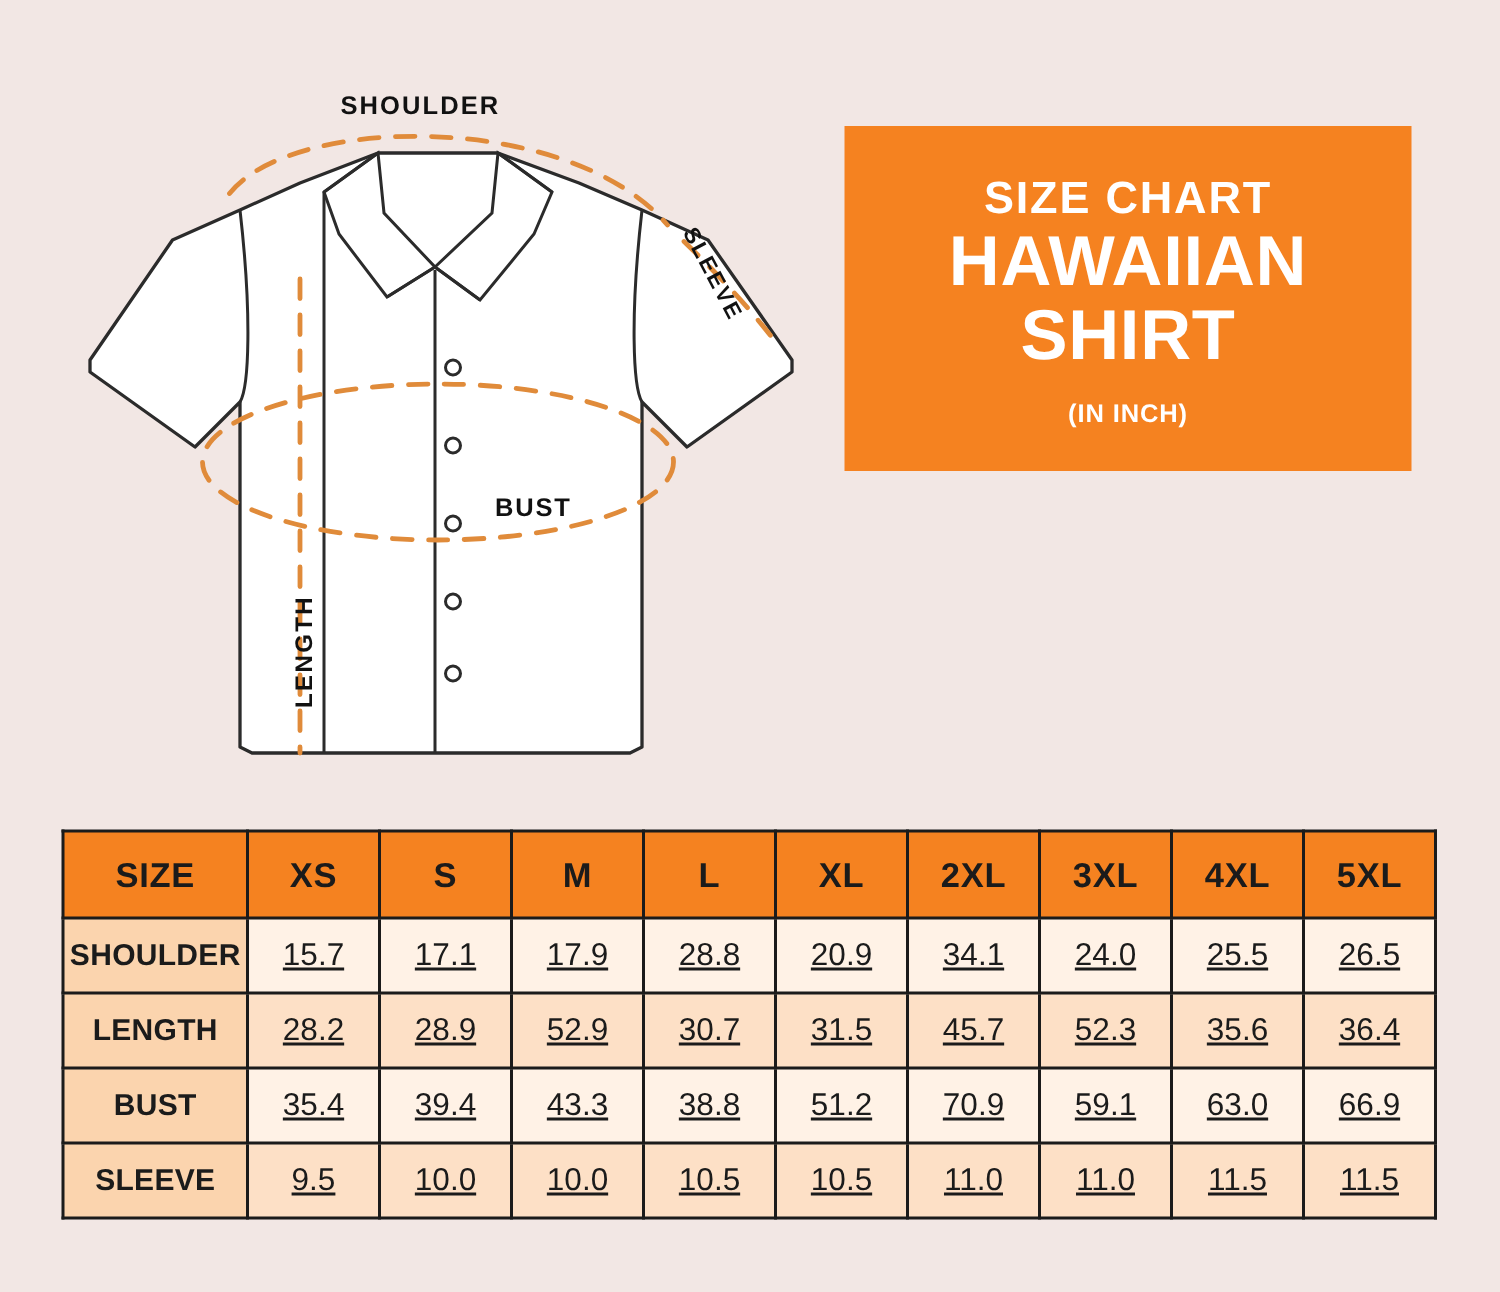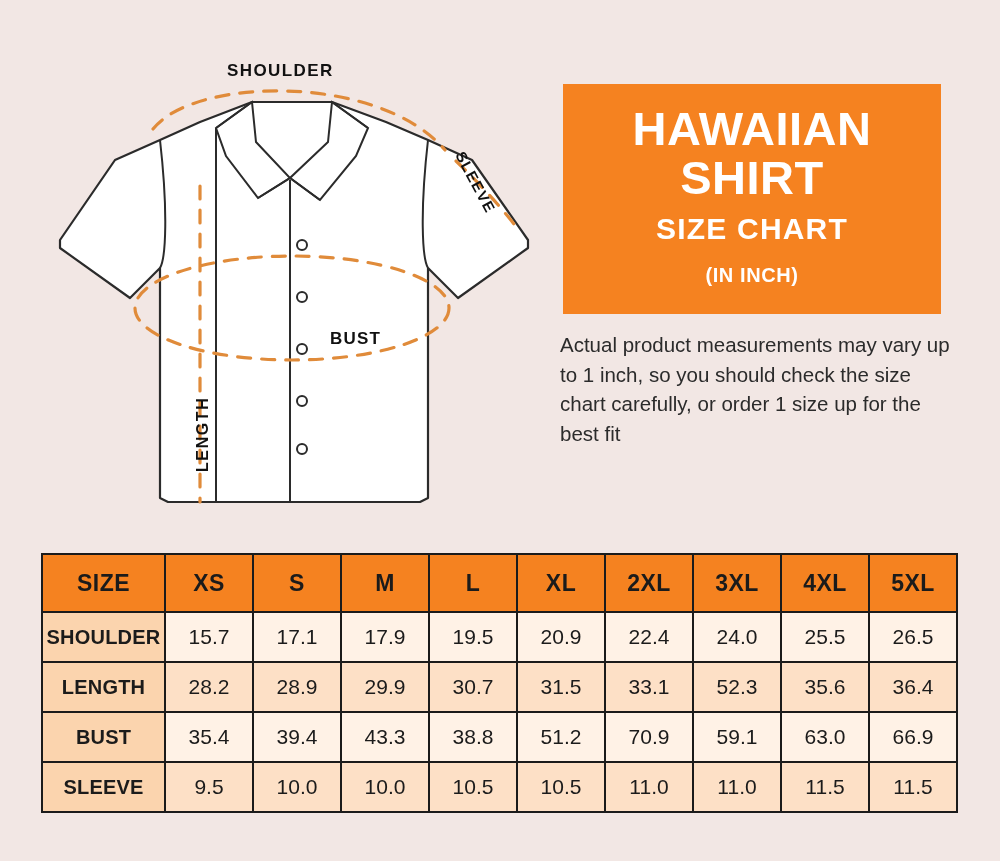--- a/index.html
+++ b/index.html
@@ -63,21 +63,21 @@
   #title-sub {
     color: #ffffff;
     font-size: 30px;
     font-weight: bold;
     letter-spacing: 1.2px;
     margin-top: 10px;
     text-align: center;
   }
   #title-unit {
     color: #ffffff;
-    font-size: 20px;
+    font-size: 17px;
     font-weight: bold;
     letter-spacing: 0.6px;
     margin-top: 18px;
     text-align: left;
   }
 
   #note {
     position: absolute;
     left: 560px;
     top: 330px;
@@ -114,20 +114,21 @@
     height: 56px;
   }
   #size-table tbody th {
     background: #fbd4ae;
     font-weight: bold;
     font-size: 20px;
     letter-spacing: 0.2px;
   }
   #size-table tbody td {
     background: #fff2e6;
+    text-decoration: underline;
   }
   #size-table tbody tr:nth-child(even) td {
     background: #fde0c6;
   }
   #size-table tbody tr:nth-child(even) th {
     background: #fbd4ae;
   }
   .col-label { width: 123px; }
   .col-size  { width: 88px; }
 </style>
@@ -183,27 +184,26 @@
       </g>
 
       <text x="207" y="46" font-family="Liberation Sans, sans-serif" font-size="17" font-weight="bold" fill="#111" letter-spacing="1.4">SHOULDER</text>
       <text x="435" y="125" font-family="Liberation Sans, sans-serif" font-size="15" font-weight="bold" fill="#111" letter-spacing="1.4" transform="rotate(62 435 125)">SLEEVE</text>
       <text x="310" y="314" font-family="Liberation Sans, sans-serif" font-size="17" font-weight="bold" fill="#111" letter-spacing="1.2">BUST</text>
       <text x="188" y="442" font-family="Liberation Sans, sans-serif" font-size="16" font-weight="bold" fill="#111" letter-spacing="1.6" transform="rotate(-90 188 442)">LENGTH</text>
     </svg>
   </div>
 
   <div id="title-block">
+    <div id="title-sub">SIZE CHART</div>
     <div id="title-main">HAWAIIAN
 SHIRT</div>
-    <div id="title-sub">SIZE CHART</div>
     <div id="title-unit">(IN INCH)</div>
   </div>
 
-  <div id="note">Actual product measurements may vary up to 1 inch, so you should check the size chart carefully, or order 1 size up for the best fit</div>
 </div>
 
 <table id="size-table">
   <colgroup>
     <col class="col-label">
     <col class="col-size">
       <col class="col-size">
       <col class="col-size">
       <col class="col-size">
     <col class="col-size">
@@ -225,35 +225,35 @@
       <th>4XL</th>
       <th>5XL</th>
     </tr>
   </thead>
   <tbody>
     <tr>
       <th>SHOULDER</th>
       <td>15.7</td>
       <td>17.1</td>
       <td>17.9</td>
-      <td>19.5</td>
+      <td>28.8</td>
       <td>20.9</td>
-      <td>22.4</td>
+      <td>34.1</td>
       <td>24.0</td>
       <td>25.5</td>
       <td>26.5</td>
     </tr>
     <tr>
       <th>LENGTH</th>
       <td>28.2</td>
       <td>28.9</td>
-      <td>29.9</td>
+      <td>52.9</td>
       <td>30.7</td>
       <td>31.5</td>
-      <td>33.1</td>
+      <td>45.7</td>
       <td>52.3</td>
       <td>35.6</td>
       <td>36.4</td>
     </tr>
     <tr>
       <th>BUST</th>
       <td>35.4</td>
       <td>39.4</td>
       <td>43.3</td>
       <td>38.8</td>

